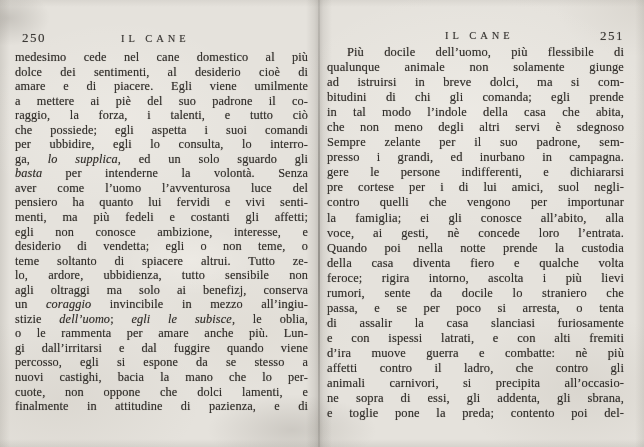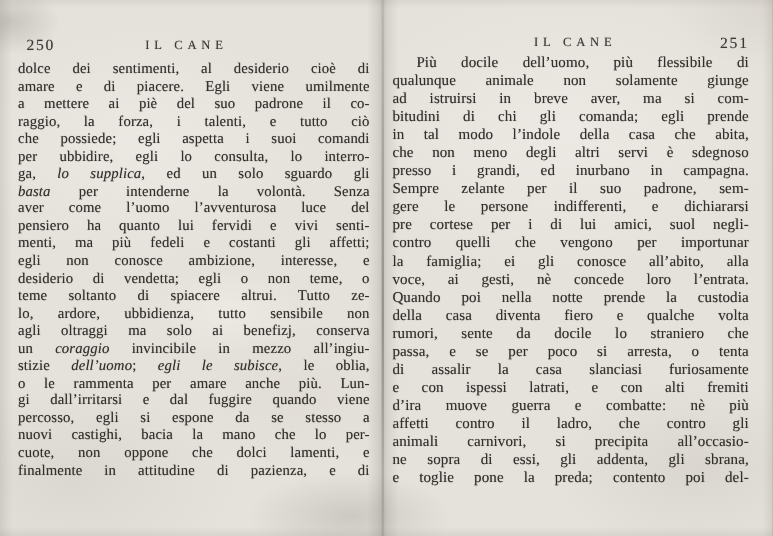--- a/index.html
+++ b/index.html
@@ -63,20 +63,21 @@
 </style>
 </head>
 <body>
 
 <div class="scan">
 
   <div class="page page-left">
     <span class="folio folio-left">250</span>
     <span class="running-title rt-left">IL CANE</span>
     <div class="pagebody pb-left">
+        <div class="line">medesimo cede nel cane domestico al più</div>
         <div class="line">dolce dei sentimenti, al desiderio cioè di</div>
         <div class="line">amare e di piacere. Egli viene umilmente</div>
         <div class="line">a mettere ai piè del suo padrone il co-</div>
         <div class="line">raggio, la forza, i talenti, e tutto ciò</div>
         <div class="line">che possiede; egli aspetta i suoi comandi</div>
         <div class="line">per ubbidire, egli lo consulta, lo interro-</div>
         <div class="line">ga, <i>lo supplica</i>, ed un solo sguardo gli</div>
         <div class="line"><i>basta</i> per intenderne la volontà. Senza</div>
         <div class="line">aver come l’uomo l’avventurosa luce del</div>
         <div class="line">pensiero ha quanto lui fervidi e vivi senti-</div>
@@ -98,33 +99,34 @@
   </div>
 
   <div class="gutter"></div>
 
   <div class="page page-right">
     <span class="running-title rt-right">IL CANE</span>
     <span class="folio folio-right">251</span>
     <div class="pagebody pb-right">
         <div class="line indent">Più docile dell’uomo, più flessibile di</div>
         <div class="line">qualunque animale non solamente giunge</div>
-        <div class="line">ad istruirsi in breve aver, ma si com-</div>
+        <div class="line">ad istruirsi in breve dolci, ma si com-</div>
         <div class="line">bitudini di chi gli comanda; egli prende</div>
         <div class="line">in tal modo l’indole della casa che abita,</div>
         <div class="line">che non meno degli altri servi è sdegnoso</div>
+        <div class="line">Sempre zelante per il suo padrone, sem-</div>
         <div class="line">presso i grandi, ed inurbano in campagna.</div>
-        <div class="line">Sempre zelante per il suo padrone, sem-</div>
         <div class="line">gere le persone indifferenti, e dichiararsi</div>
         <div class="line">pre cortese per i di lui amici, suol negli-</div>
         <div class="line">contro quelli che vengono per importunar</div>
         <div class="line">la famiglia; ei gli conosce all’abito, alla</div>
         <div class="line">voce, ai gesti, nè concede loro l’entrata.</div>
         <div class="line">Quando poi nella notte prende la custodia</div>
         <div class="line">della casa diventa fiero e qualche volta</div>
+        <div class="line">feroce; rigira intorno, ascolta i più lievi</div>
         <div class="line">rumori, sente da docile lo straniero che</div>
         <div class="line">passa, e se per poco si arresta, o tenta</div>
         <div class="line">di assalir la casa slanciasi furiosamente</div>
         <div class="line">e con ispessi latrati, e con alti fremiti</div>
         <div class="line">d’ira muove guerra e combatte: nè più</div>
         <div class="line">affetti contro il ladro, che contro gli</div>
         <div class="line">animali carnivori, si precipita all’occasio-</div>
         <div class="line">ne sopra di essi, gli addenta, gli sbrana,</div>
         <div class="line">e toglie pone la preda; contento poi del-</div>
       </div>

